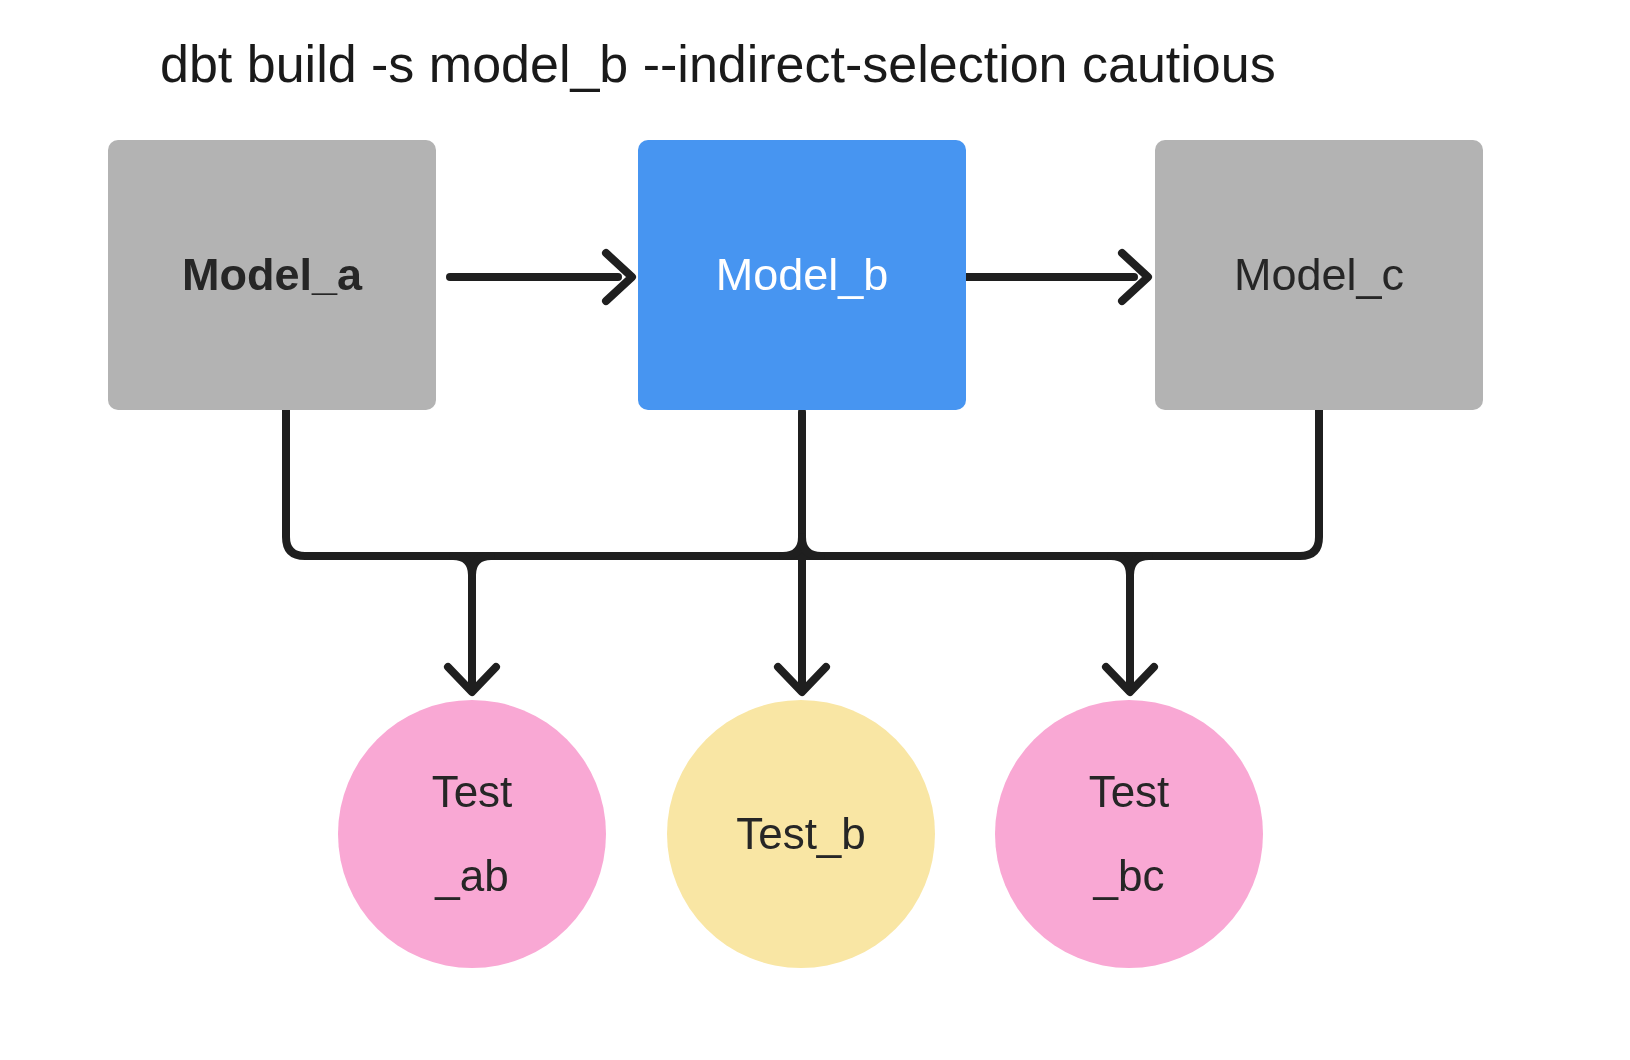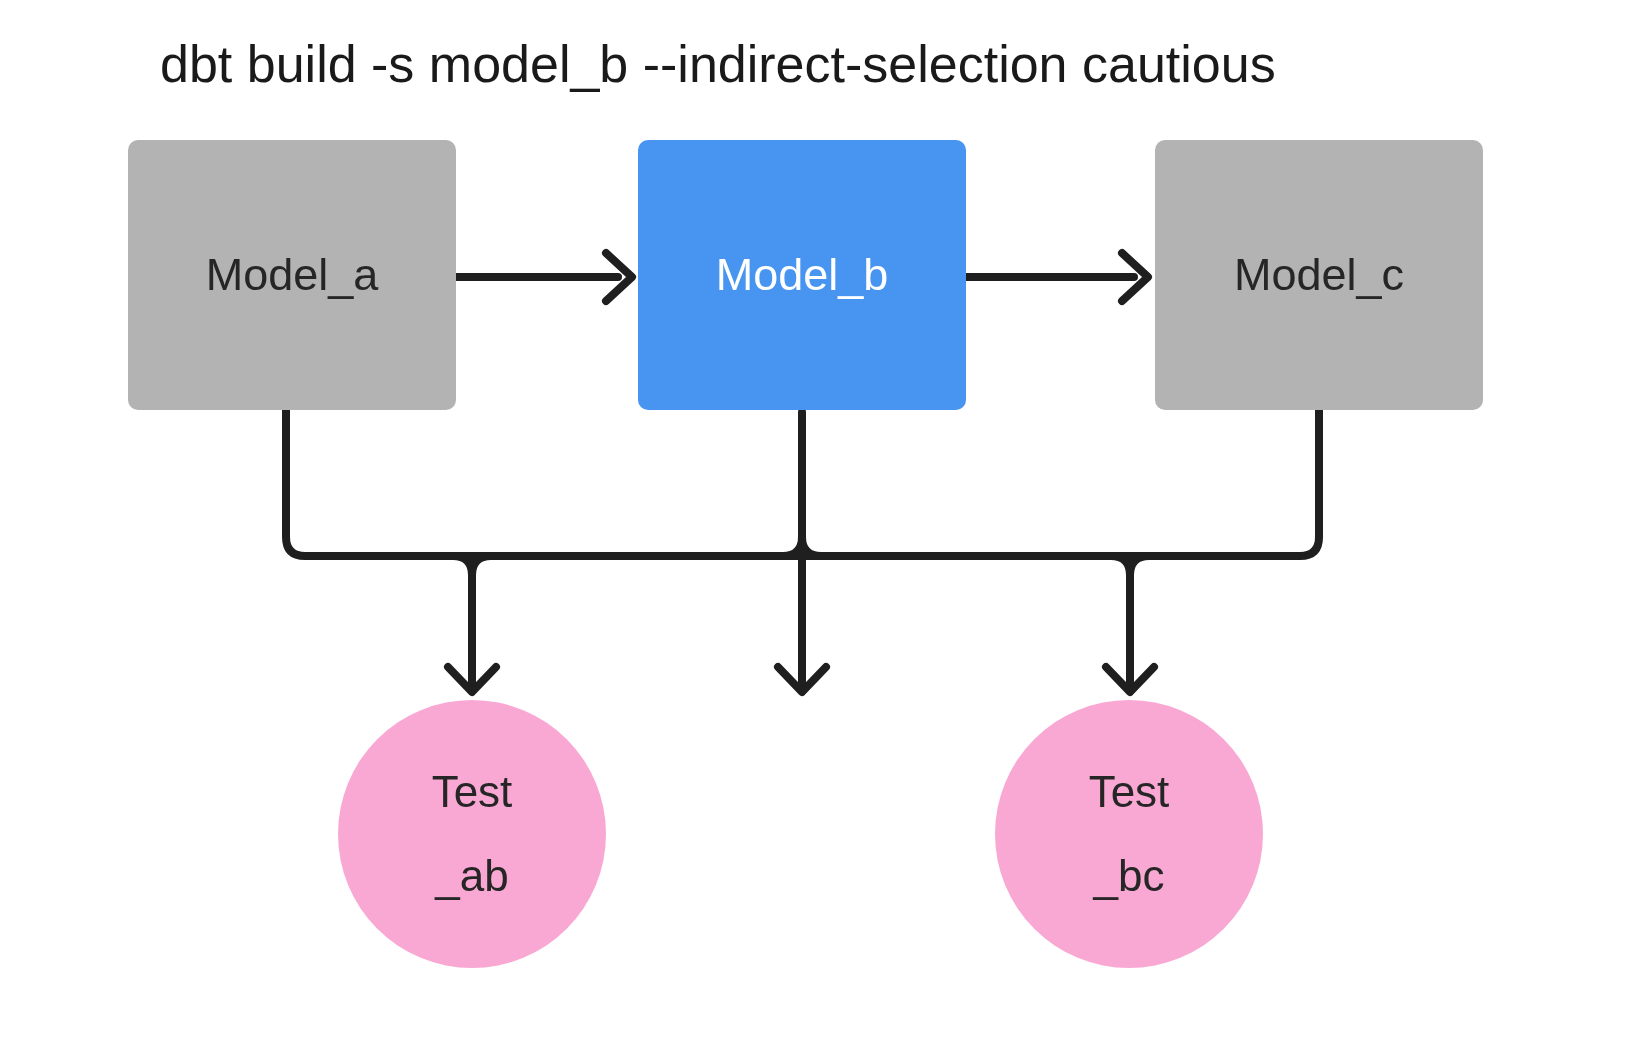--- a/index.html
+++ b/index.html
@@ -50,21 +50,21 @@
     display: flex;
     align-items: center;
     justify-content: center;
     font-size: 45px;
     color: #262626;
   }
   .node-box.selected {
     background: #4795f1;
     color: #ffffff;
   }
-  #model-a { left: 128px; top: 140px; }
+  #model-a { left: 108px; top: 140px; font-weight: bold; }
   #model-b { left: 638px; top: 140px; }
   #model-c { left: 1155px; top: 140px; }
   .node-circle {
     position: absolute;
     width: 268px;
     height: 268px;
     border-radius: 50%;
     background: #f9a8d4;
     display: flex;
     flex-direction: column;
@@ -136,19 +136,22 @@
 
   <div class="node-box selected" id="model-b">
     <span>Model_b</span>
   </div>
 
   <div class="node-circle" id="test-ab">
     <span>Test</span>
     <span>_ab</span>
   </div>
 
+  <div class="node-circle indirect" id="test-b">
+    <span>Test_b</span>
+  </div>
 
   <div class="node-circle" id="test-bc">
     <span>Test</span>
     <span>_bc</span>
   </div>
 
 </div>
 
 </body></html>

